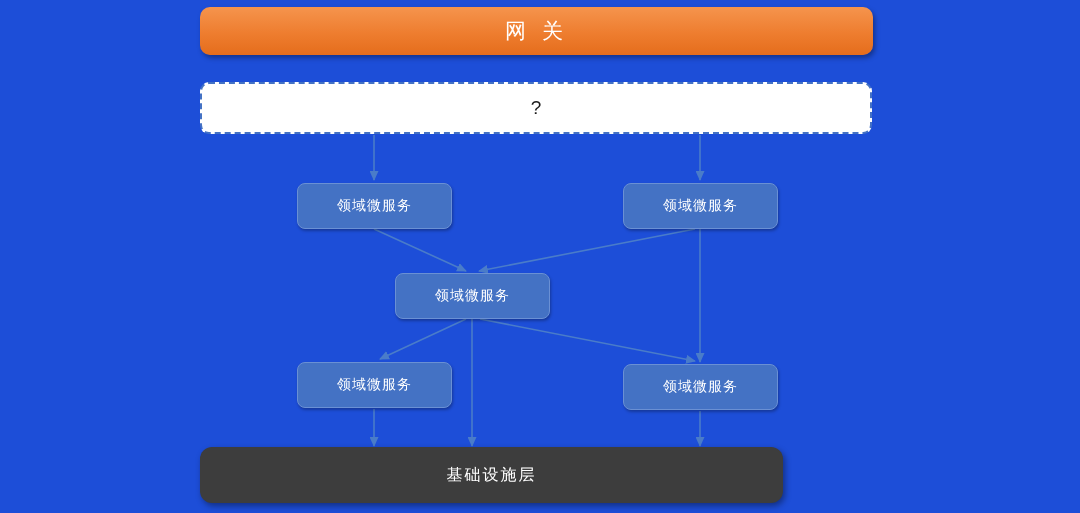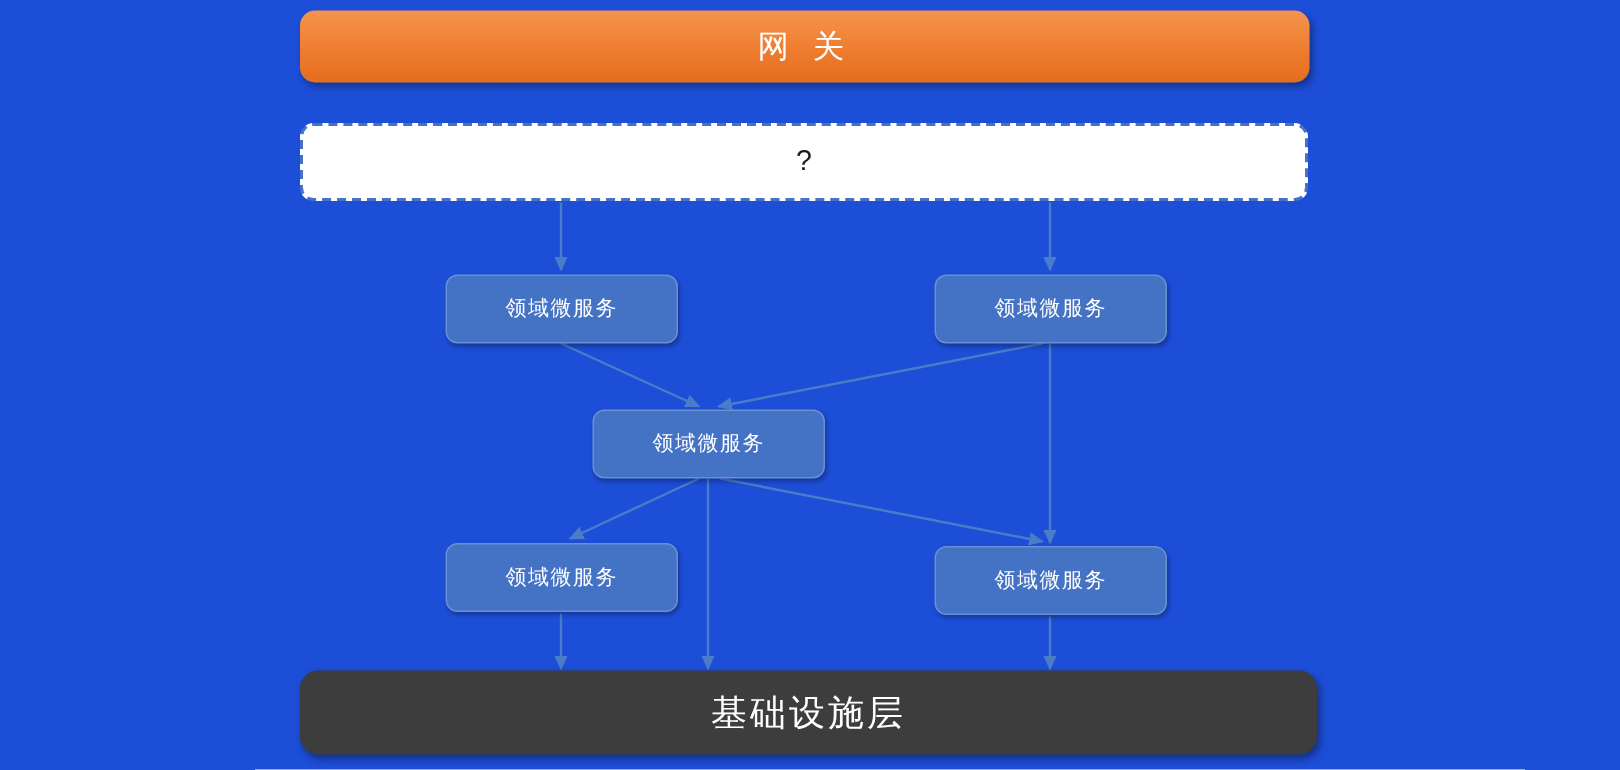--- a/index.html
+++ b/index.html
@@ -62,26 +62,26 @@
     box-shadow:1px 2px 3px rgba(0,0,0,0.28);
     color:var(--text_on_dark);
     font-size:14px;letter-spacing:1px;
   }
   .svc-top-left{left:297px;top:183px;}
   .svc-top-right{left:623px;top:183px;}
   .svc-middle{left:395px;top:273px;}
   .svc-bottom-left{left:297px;top:362px;}
   .svc-bottom-right{left:623px;top:364px;}
   .infra{
-    left:200px;top:447px;width:678px;height:56px;
+    left:200px;top:447px;width:583px;height:56px;
     border-radius:12px;
     background:var(--infrastructure_fill);
     box-shadow:2px 3px 6px rgba(0,0,0,0.4);
     color:var(--text_on_dark);
-    font-size:24px;letter-spacing:2px;
+    font-size:16px;letter-spacing:2px;
   }
 </style>
 </head>
 <body>
 
 <div class="canvas">
 
   <svg class="arrows-layer" width="1080" height="513" viewBox="0 0 1080 513" xmlns="http://www.w3.org/2000/svg">
     <defs>
       <marker id="arrow" markerUnits="userSpaceOnUse" markerWidth="10" markerHeight="9" refX="9" refY="4.5" orient="auto">

